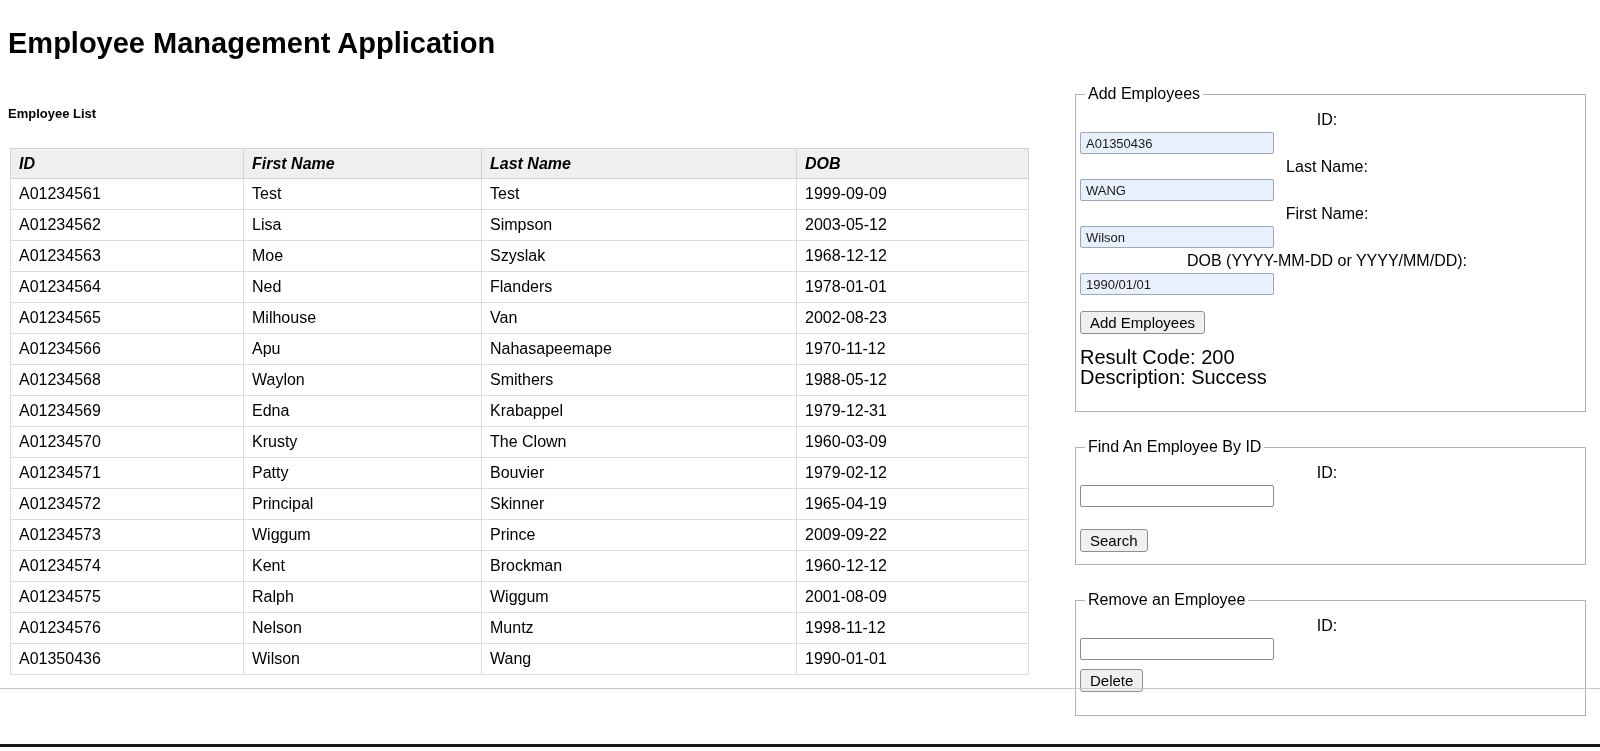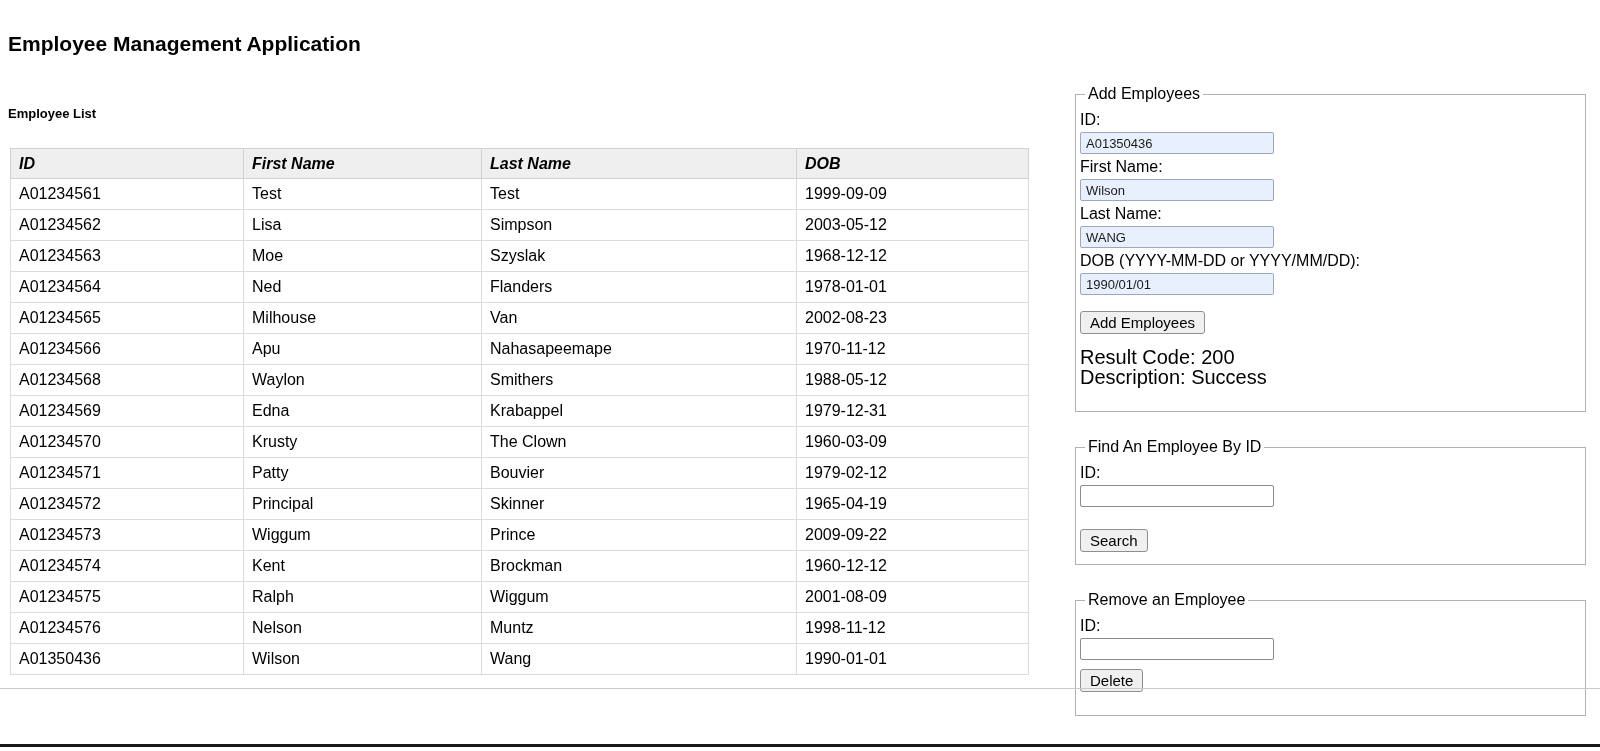--- a/index.html
+++ b/index.html
@@ -1,21 +1,21 @@
 <!DOCTYPE html>
 <html><head>
 <meta charset="utf-8">
 <style>
   html, body { margin:0; padding:0; background:#fff; }
   body { font-family:"Liberation Sans", sans-serif; color:#000; }
   .viewport { position:relative; width:1600px; height:751px; background:#fff; overflow:hidden; }
 
   .page-title {
     position:absolute; left:8px; top:29px;
-    font-size:21px; line-height:29px; font-weight:700; margin:0;
+    font-size:29px; line-height:29px; font-weight:700; margin:0;
     letter-spacing:0;
   }
   .section-title {
     position:absolute; left:8px; top:104px;
     font-size:13px; line-height:19px; font-weight:700; margin:0;
   }
 
   
   table.emp {
     position:absolute; left:10px; top:148px;
@@ -41,21 +41,21 @@
     background:#fff;
   }
   fieldset.panel legend {
     font-size:16px; padding:0 3px; margin-left:5px;
   }
   #panel-add    { top:85px;  height:327px; }
   #panel-find   { top:438px; height:127px; }
   #panel-remove { top:591px; height:125px; }
 
   .field { margin:0 0 3px 0; }
-  .field label { display:block; font-size:16px; line-height:20px; margin:3px 0 2px 0; }
+  .field label { display:block; font-size:16px; line-height:20px; margin:3px 0 2px 0;text-align:center; }
   input.text {
     display:block; width:194px; height:22px; box-sizing:border-box;
     border:1px solid #8b8b8b; border-radius:2px;
     padding:0 5px; font-size:13px; font-family:inherit; color:#1a1a1a;
     background:#fff;
   }
   input.text.autofill { background:#e8f0fe; border-color:#9aa7bc; }
 
   button.std {
     display:inline-block; margin:0;
@@ -205,27 +205,27 @@
 
   <fieldset class="panel" id="panel-add">
     <legend>Add Employees</legend>
 
     <div class="field">
       <label>ID:</label>
       <input class="text autofill" type="text" value="A01350436" style="">
     </div>
 
     <div class="field">
+      <label>Last Name:</label>
+      <input class="text autofill" type="text" value="WANG" style="">
+    </div>
+
+    <div class="field">
       <label>First Name:</label>
       <input class="text autofill" type="text" value="Wilson" style="">
-    </div>
-
-    <div class="field">
-      <label>Last Name:</label>
-      <input class="text autofill" type="text" value="WANG" style="">
     </div>
 
     <div class="field">
       <label>DOB (YYYY-MM-DD or YYYY/MM/DD):</label>
       <input class="text autofill" type="text" value="1990/01/01" style="">
     </div>
 
     <div class="btn-row-add">
       <button class="std" type="button">Add Employees</button>
     </div>

